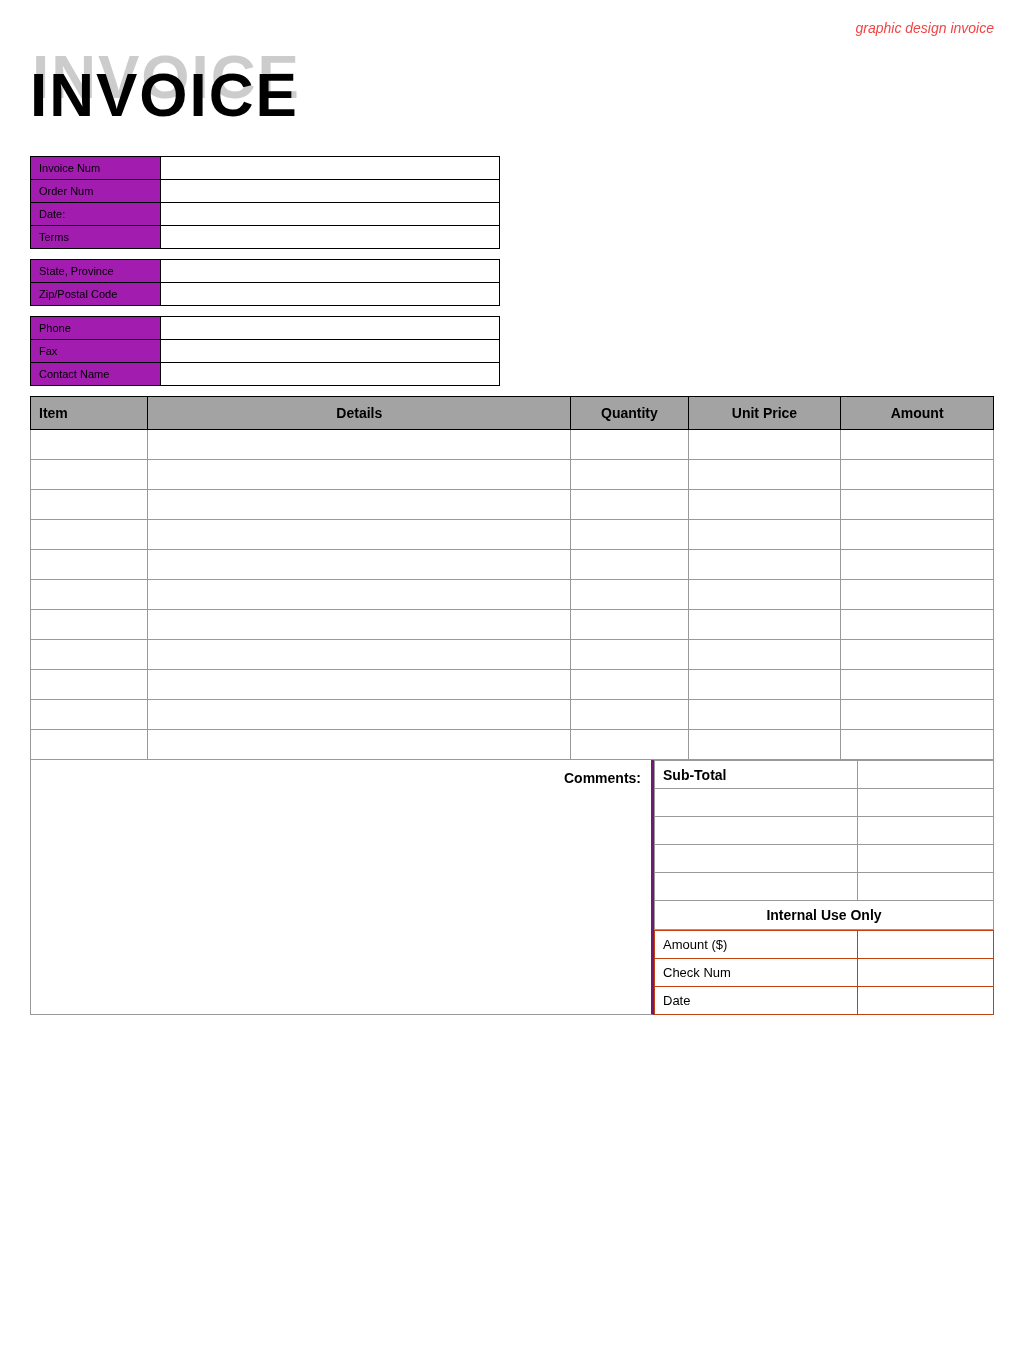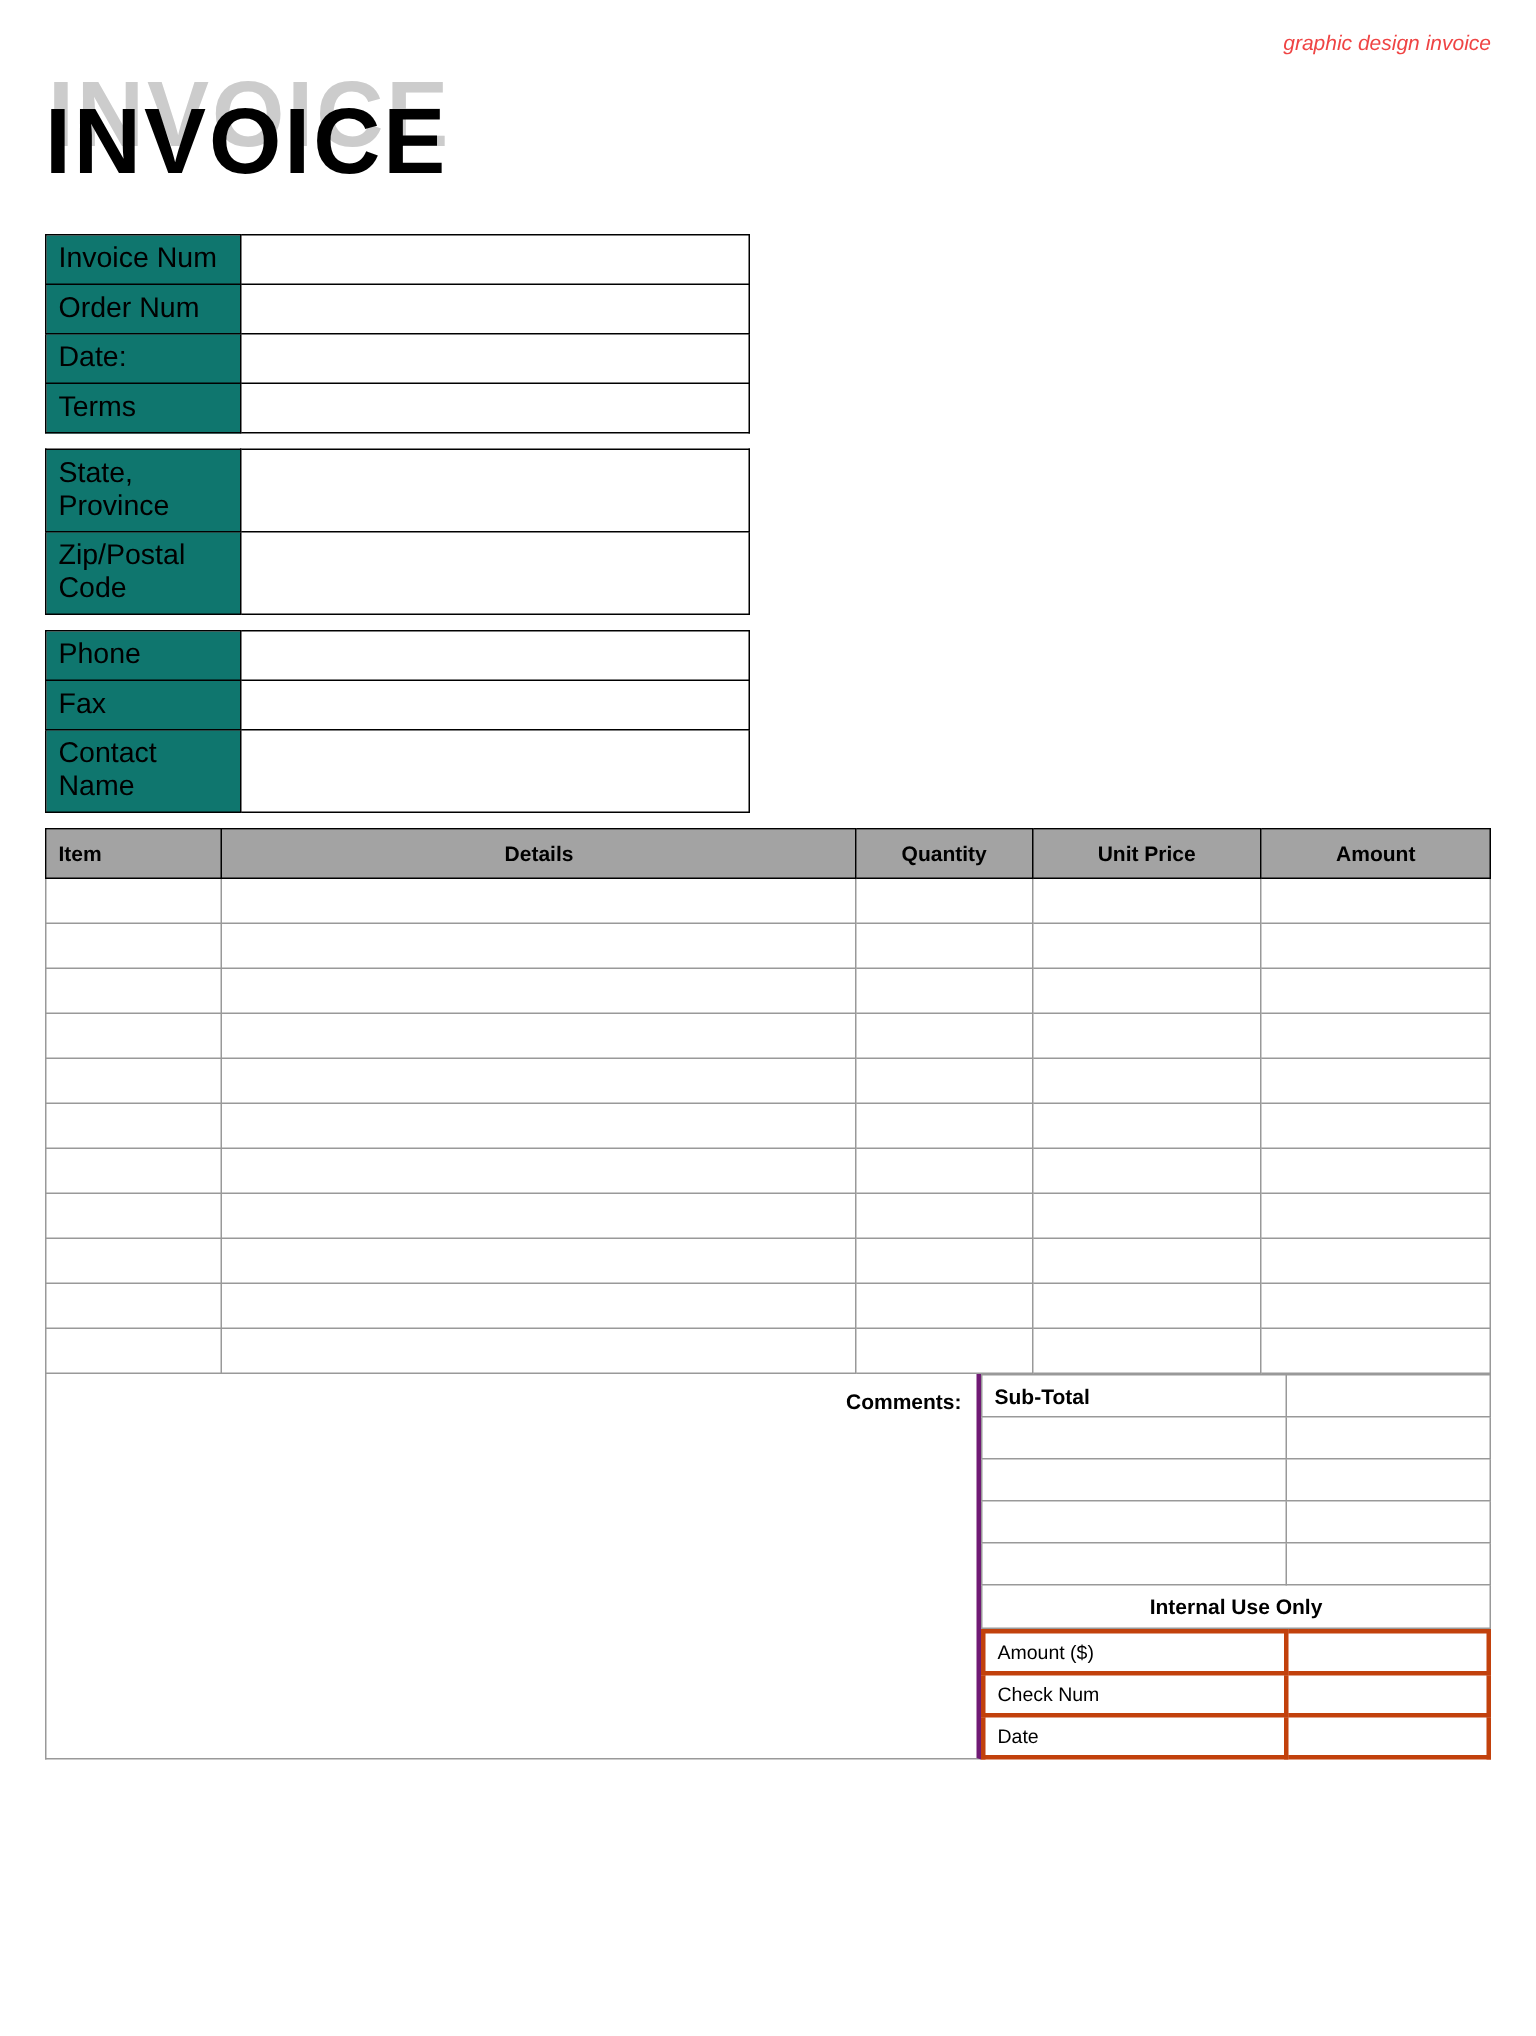--- a/index.html
+++ b/index.html
@@ -73,23 +73,23 @@
       width: 470px;
     }
 
     .info-table td {
       border: 1px solid #000;
       padding: 5px 8px;
       vertical-align: middle;
     }
 
     .info-table td.label-cell {
-      background: #0f766e;
+      background: #a21caf;
       width: 130px;
-      font-size: 19px;
+      font-size: 11px;
     }
 
     .info-table td.value-cell {
       background: #ffffff;
       width: 340px;
     }
 
     
     .main-table {
       border-collapse: collapse;
@@ -177,21 +177,21 @@
       border-top: none;
       padding: 6px;
     }
 
     .internal-table {
       border-collapse: collapse;
       width: 100%;
     }
 
     .internal-table td {
-      border: 3px solid #c2410c;
+      border: 1px solid #c2410c;
       padding: 5px 8px;
       height: 28px;
     }
 
     .internal-table td.int-label {
       width: 60%;
       font-size: 13px;
     }
 
     .internal-table td.int-value {

